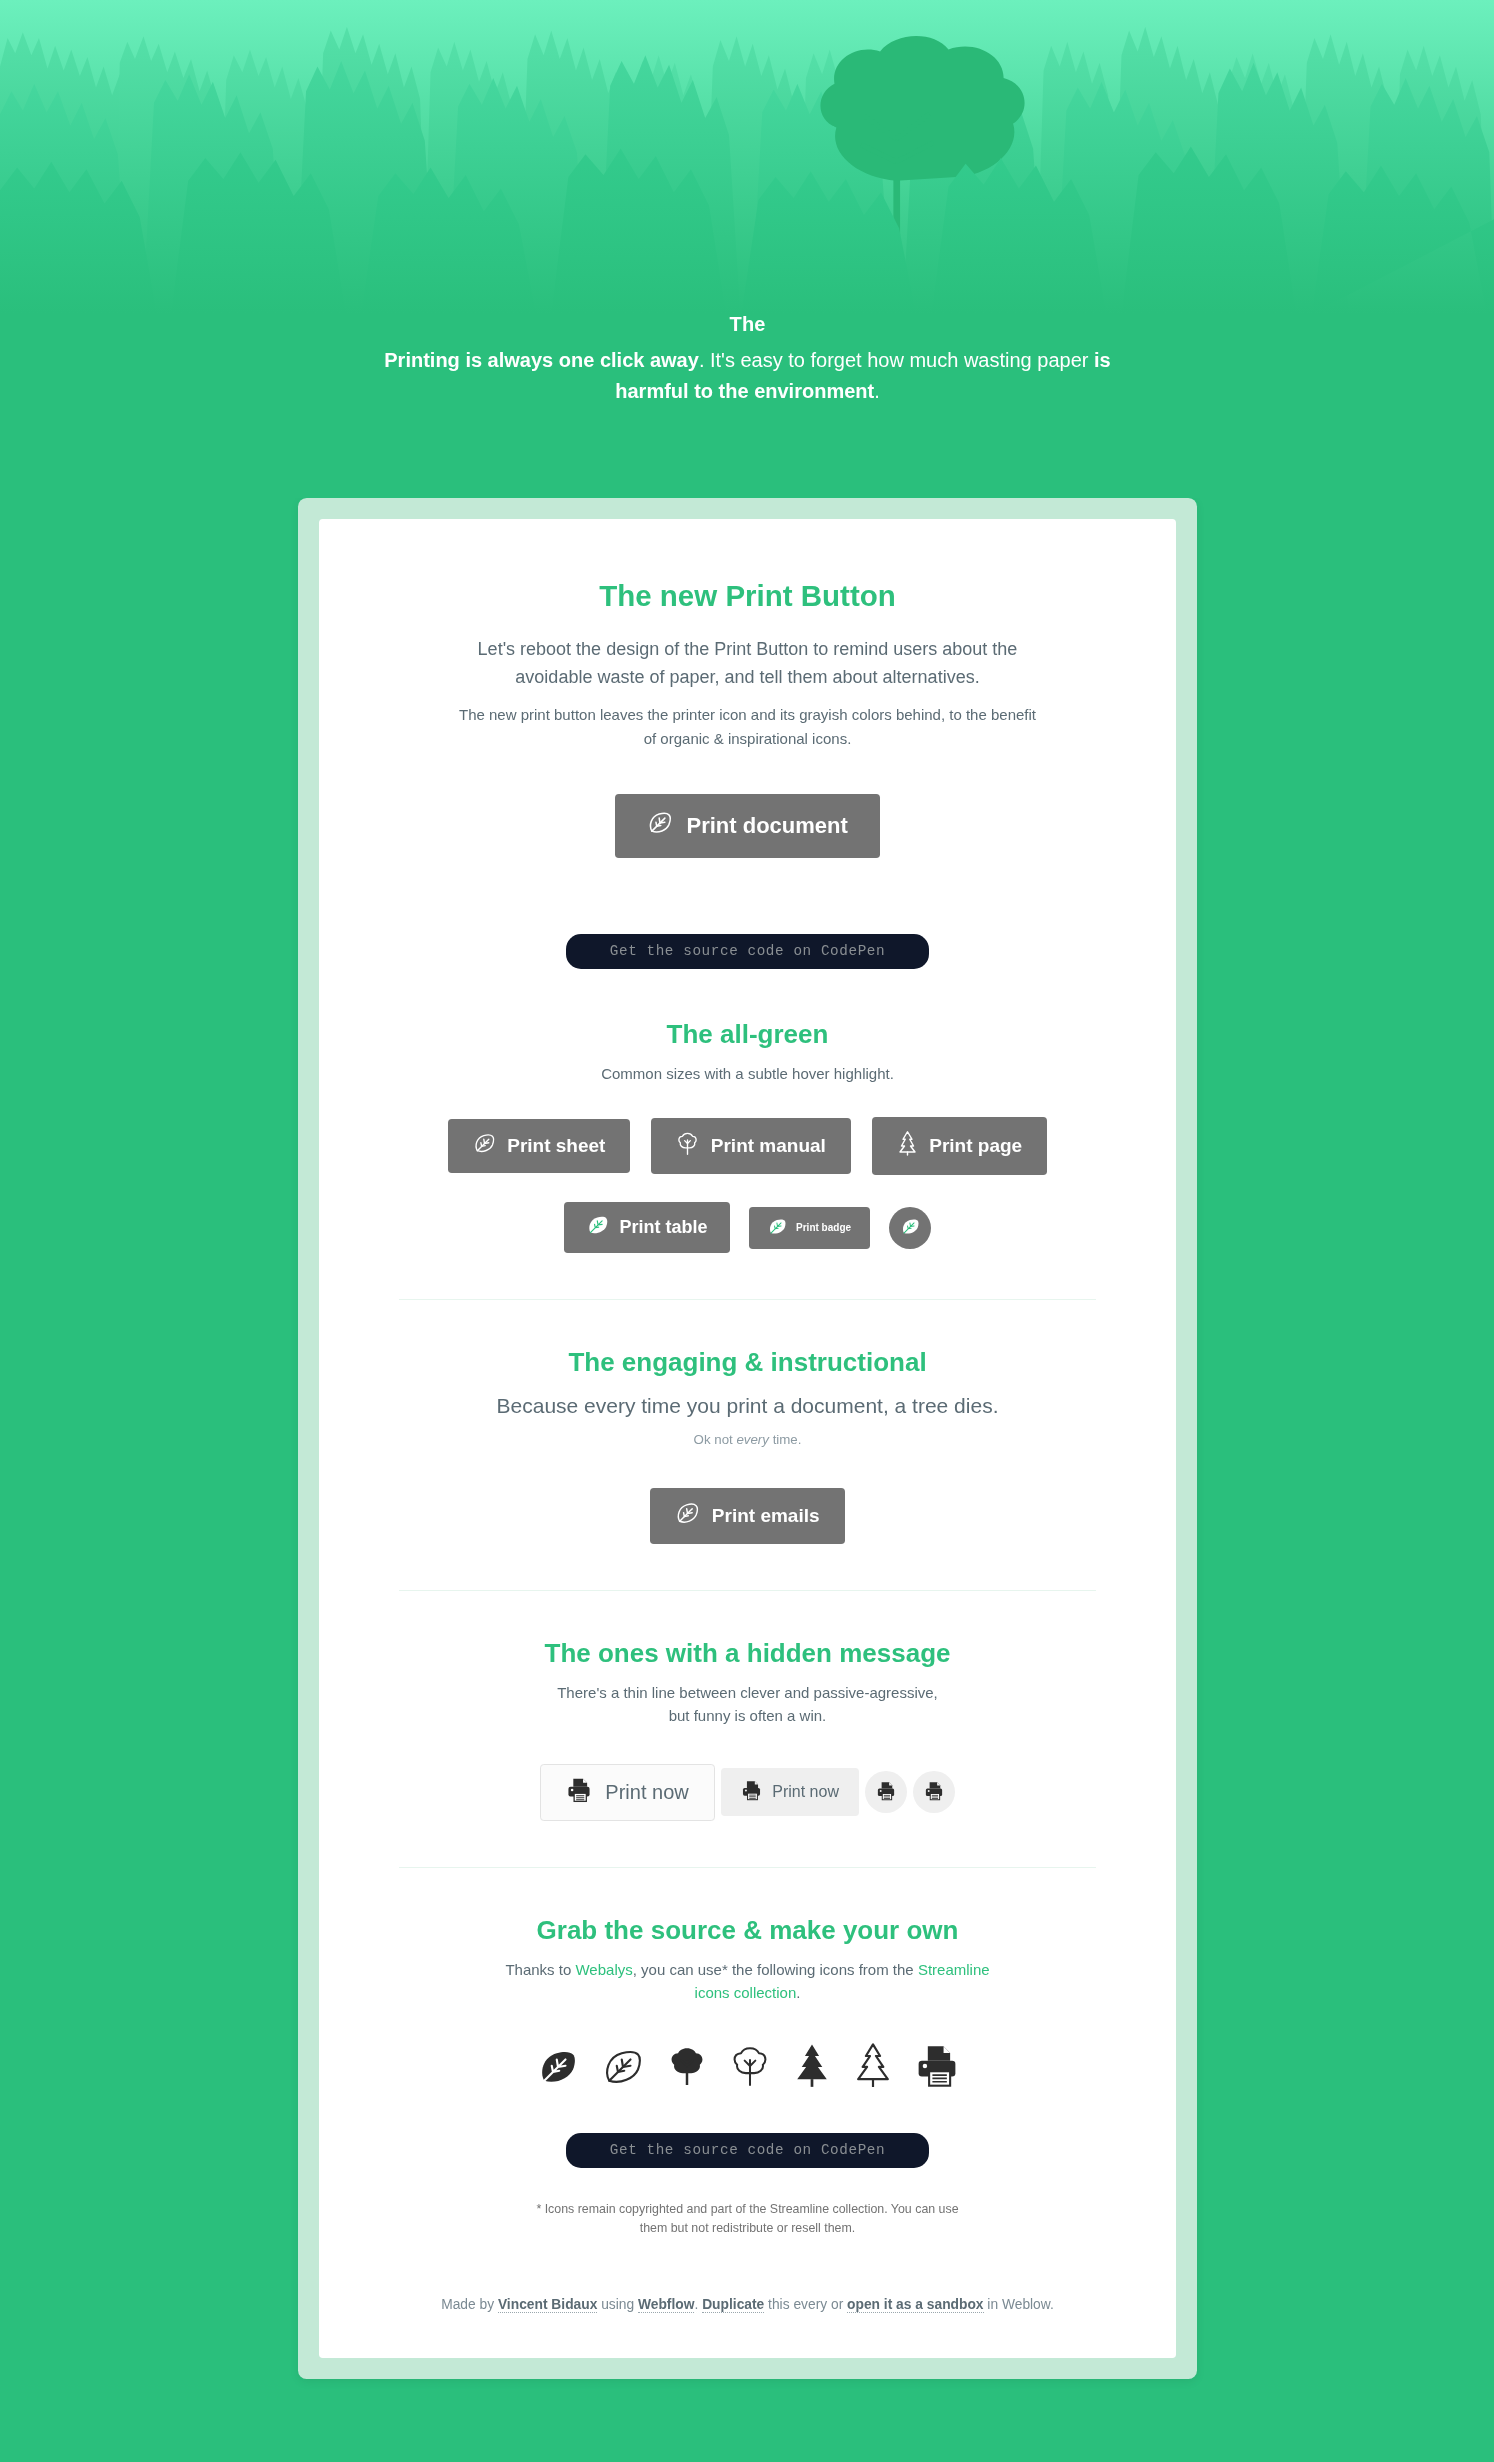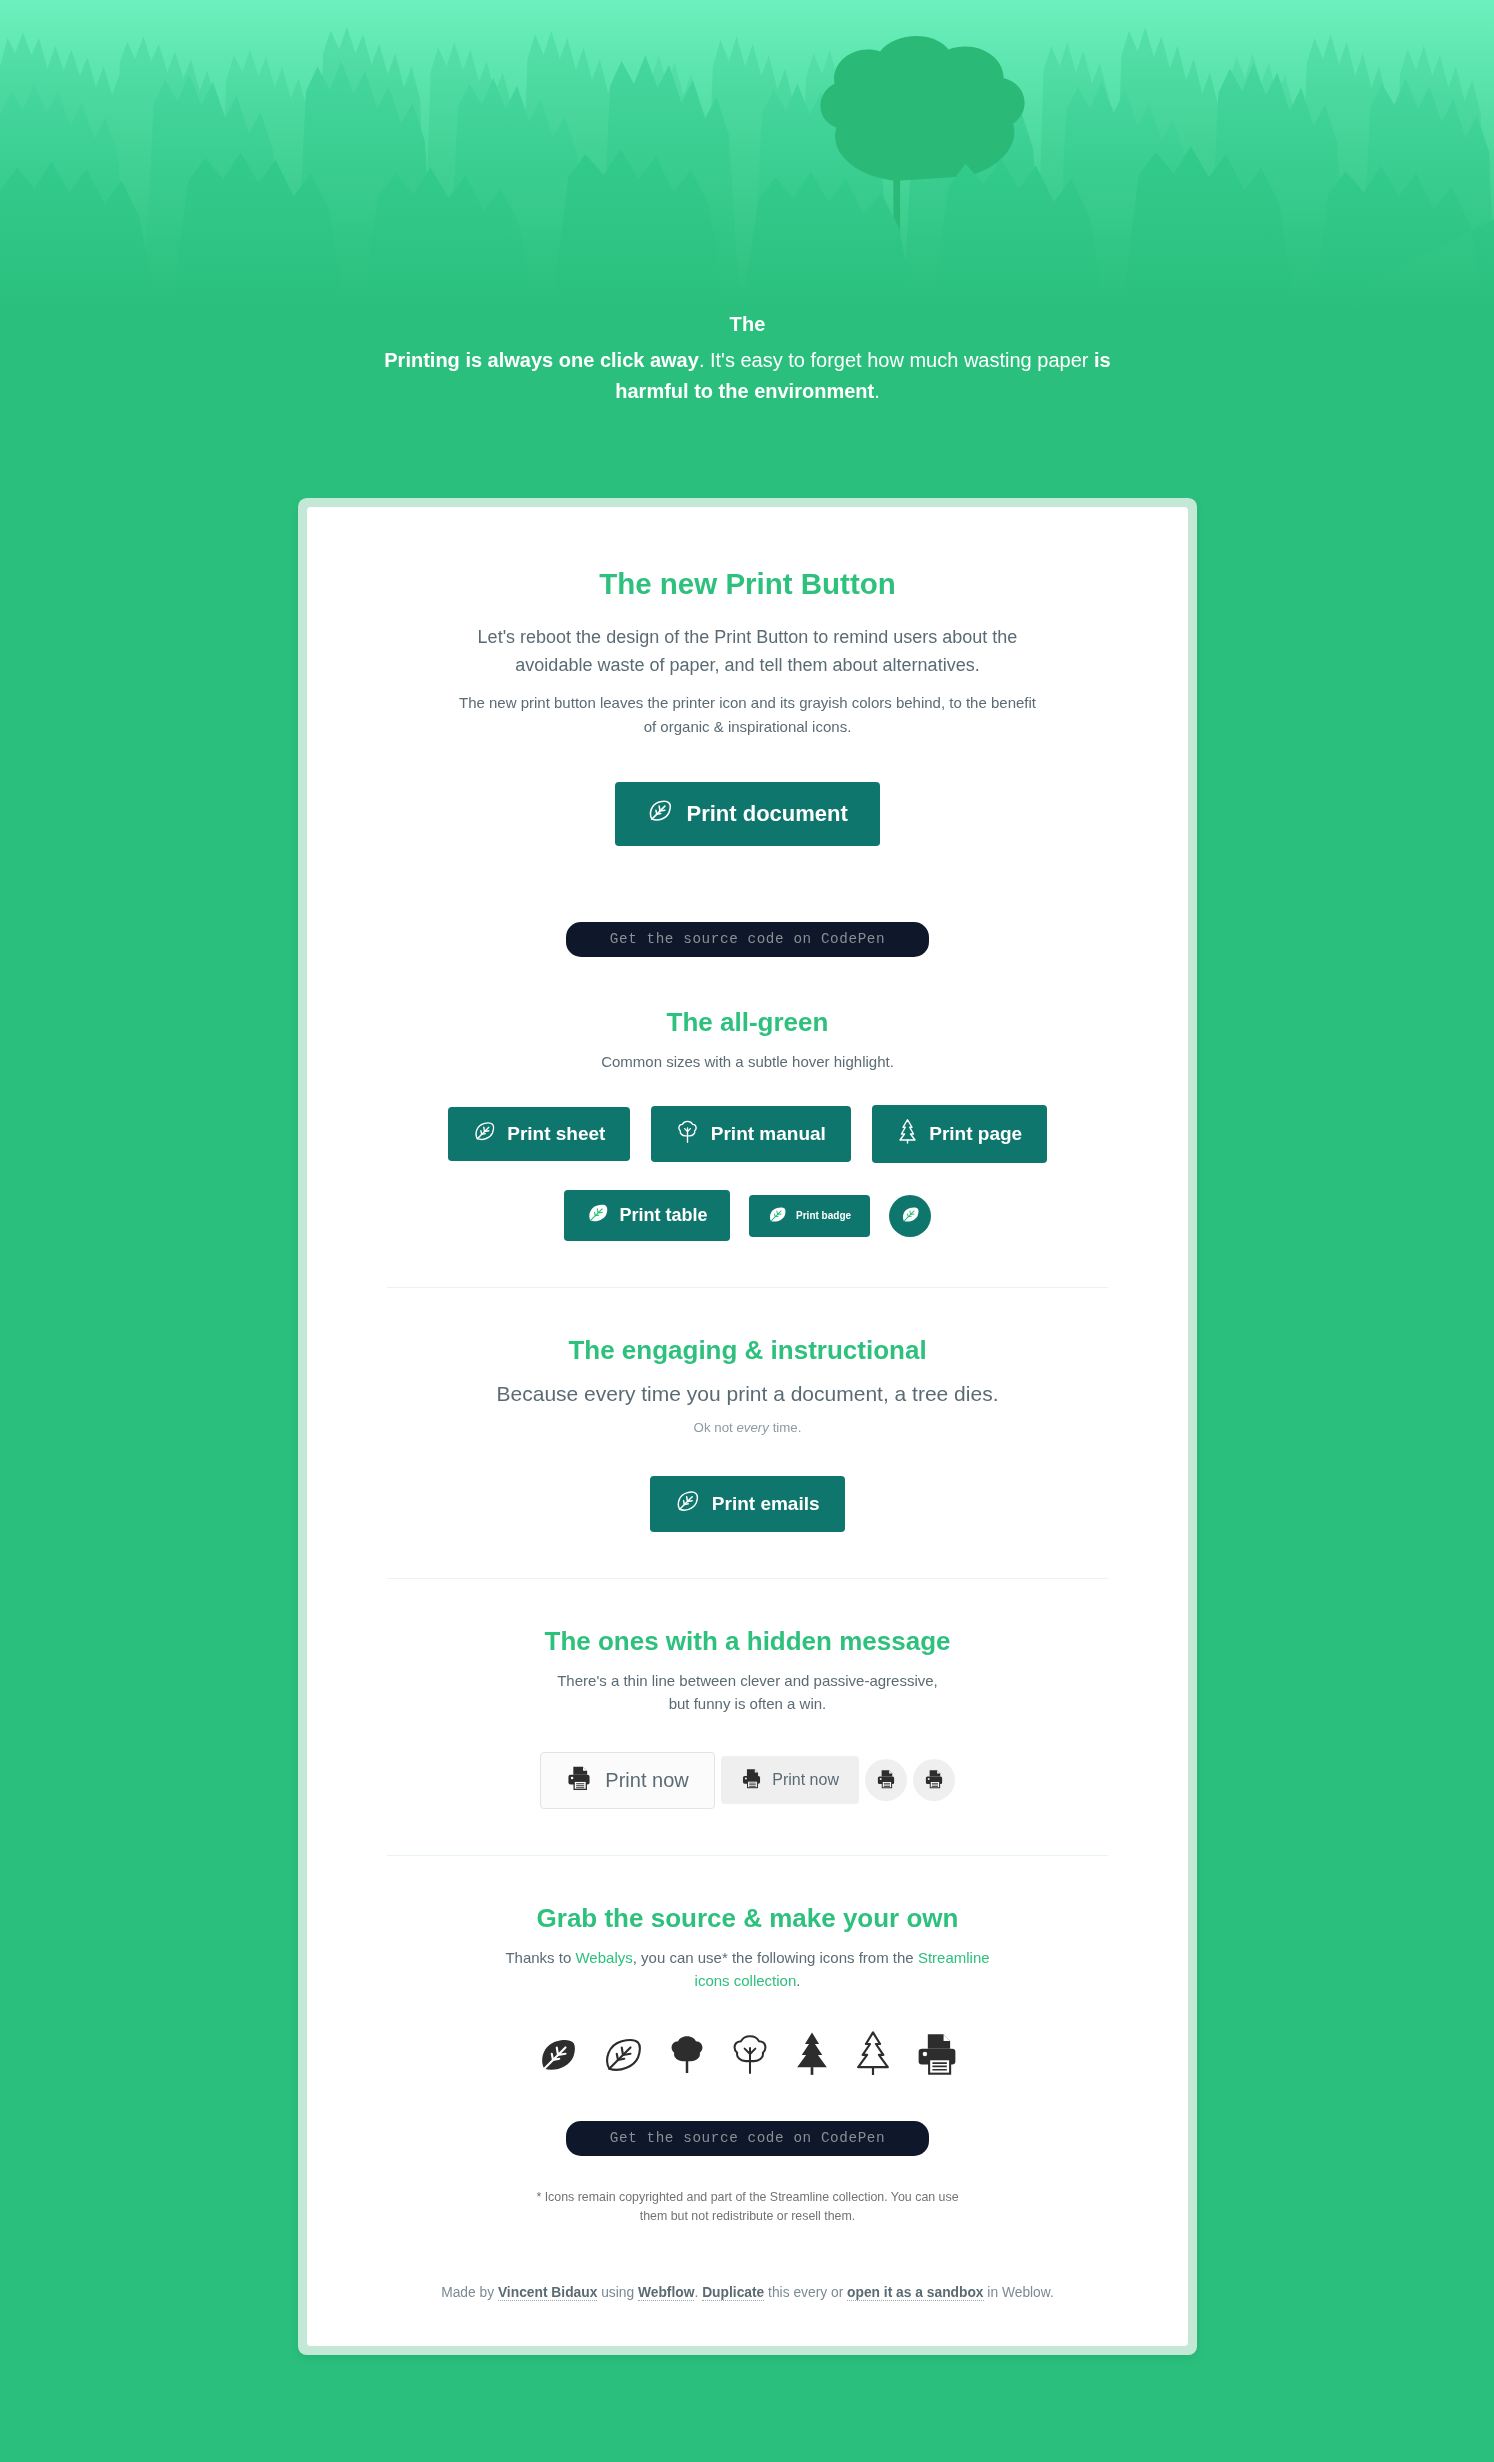--- a/index.html
+++ b/index.html
@@ -58,21 +58,21 @@
     margin: 0 auto;
   }
   .hero-sub b { font-weight: 700; }
 
   
   .card-wrap {
     width: 899px;
     margin: 0 auto;
     background: #c3e9d6;
     border-radius: 8.6px;
-    padding: 9px;
+    padding: 21px;
     box-shadow: 0 2.9px 9.5px rgba(0,0,0,0.07);
   }
   .card {
     background: #ffffff;
     border-radius: 3.8px;
     padding: 59px 80px 42px 80px;
     text-align: center;
   }
 
   .sec-title {
@@ -110,21 +110,21 @@
     justify-content: center;
     align-items: center;
     flex-wrap: wrap;
   }
 
   
   .gbtn {
     display: inline-flex;
     align-items: center;
     justify-content: center;
-    background: #0f766e;
+    background: #737373;
     color: #ffffff;
     border: none;
     border-radius: 3.8px;
     font-family: "Liberation Sans", sans-serif;
     font-weight: 700;
     cursor: pointer;
     white-space: nowrap;
   }
   .gbtn svg { flex: 0 0 auto; }
   .gbtn.xl { font-size: 22px; padding: 16px 32px; gap: 13.3px; }

